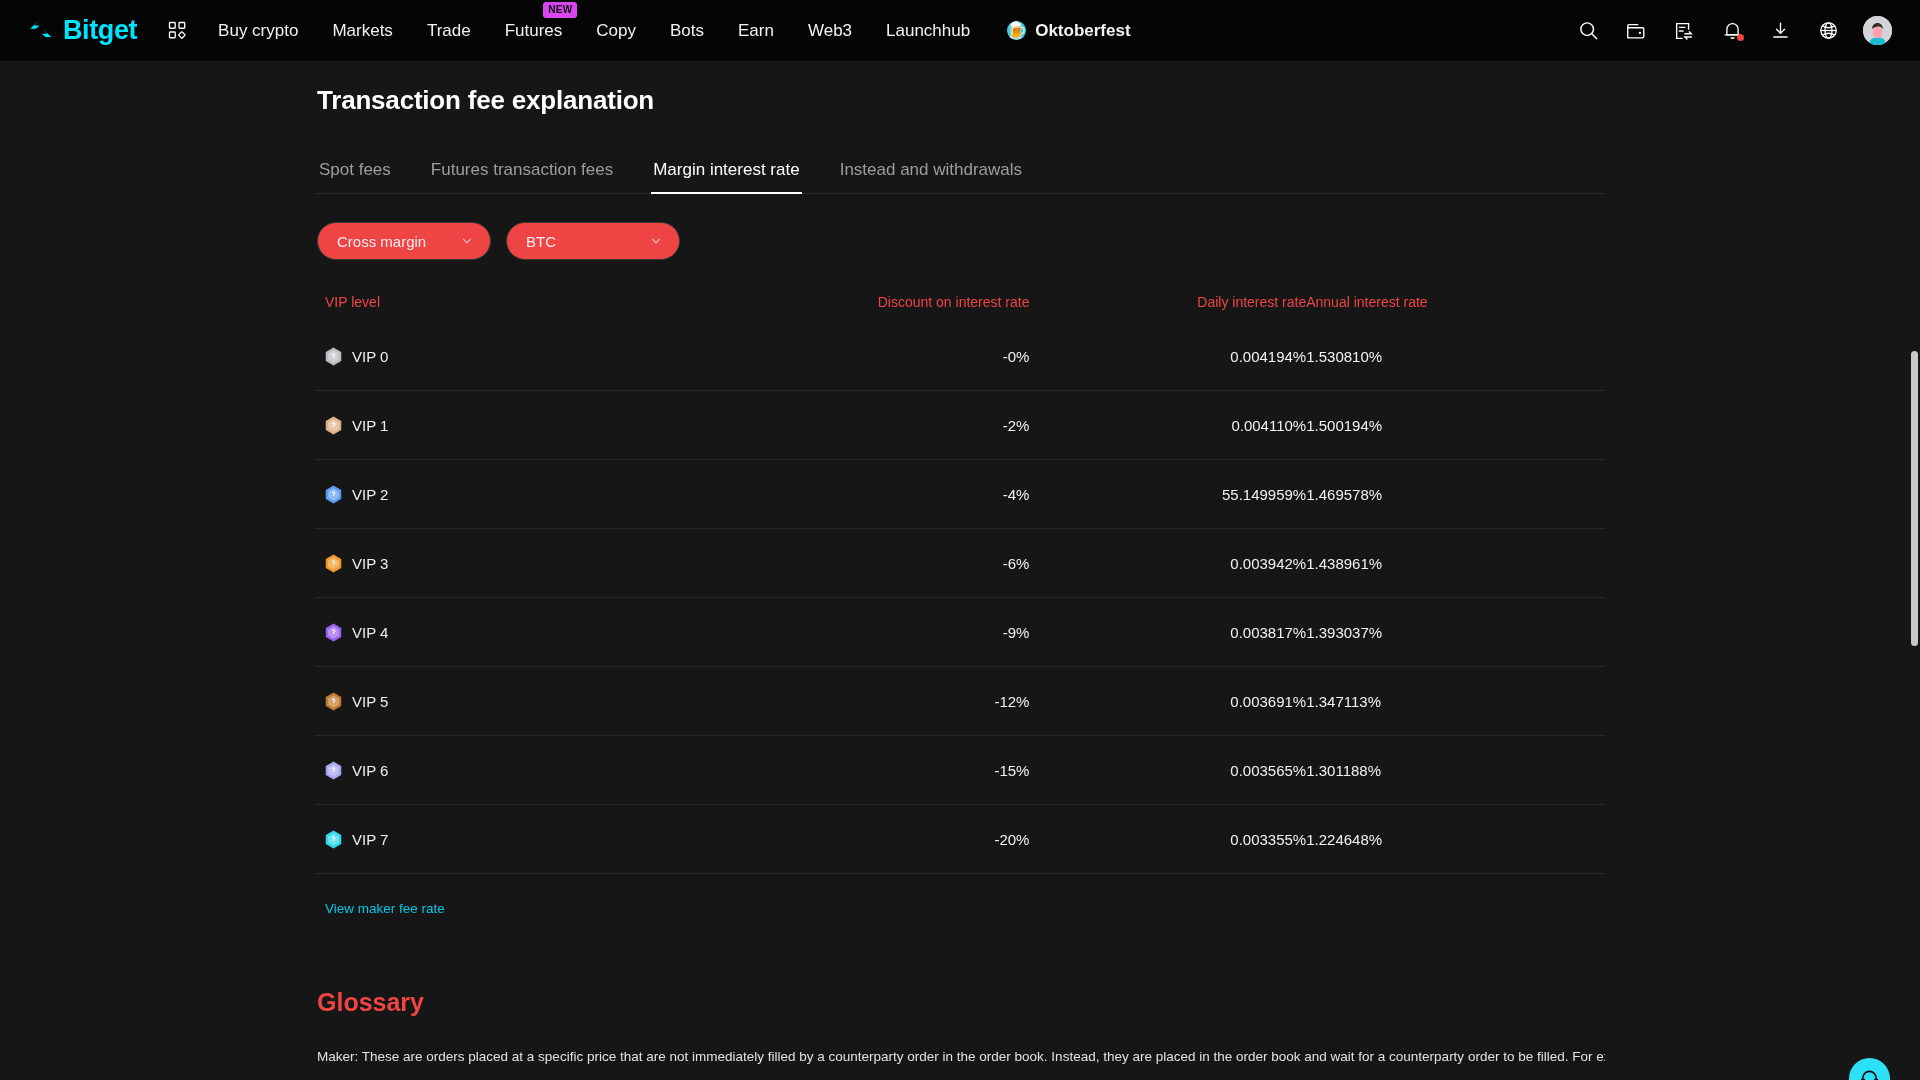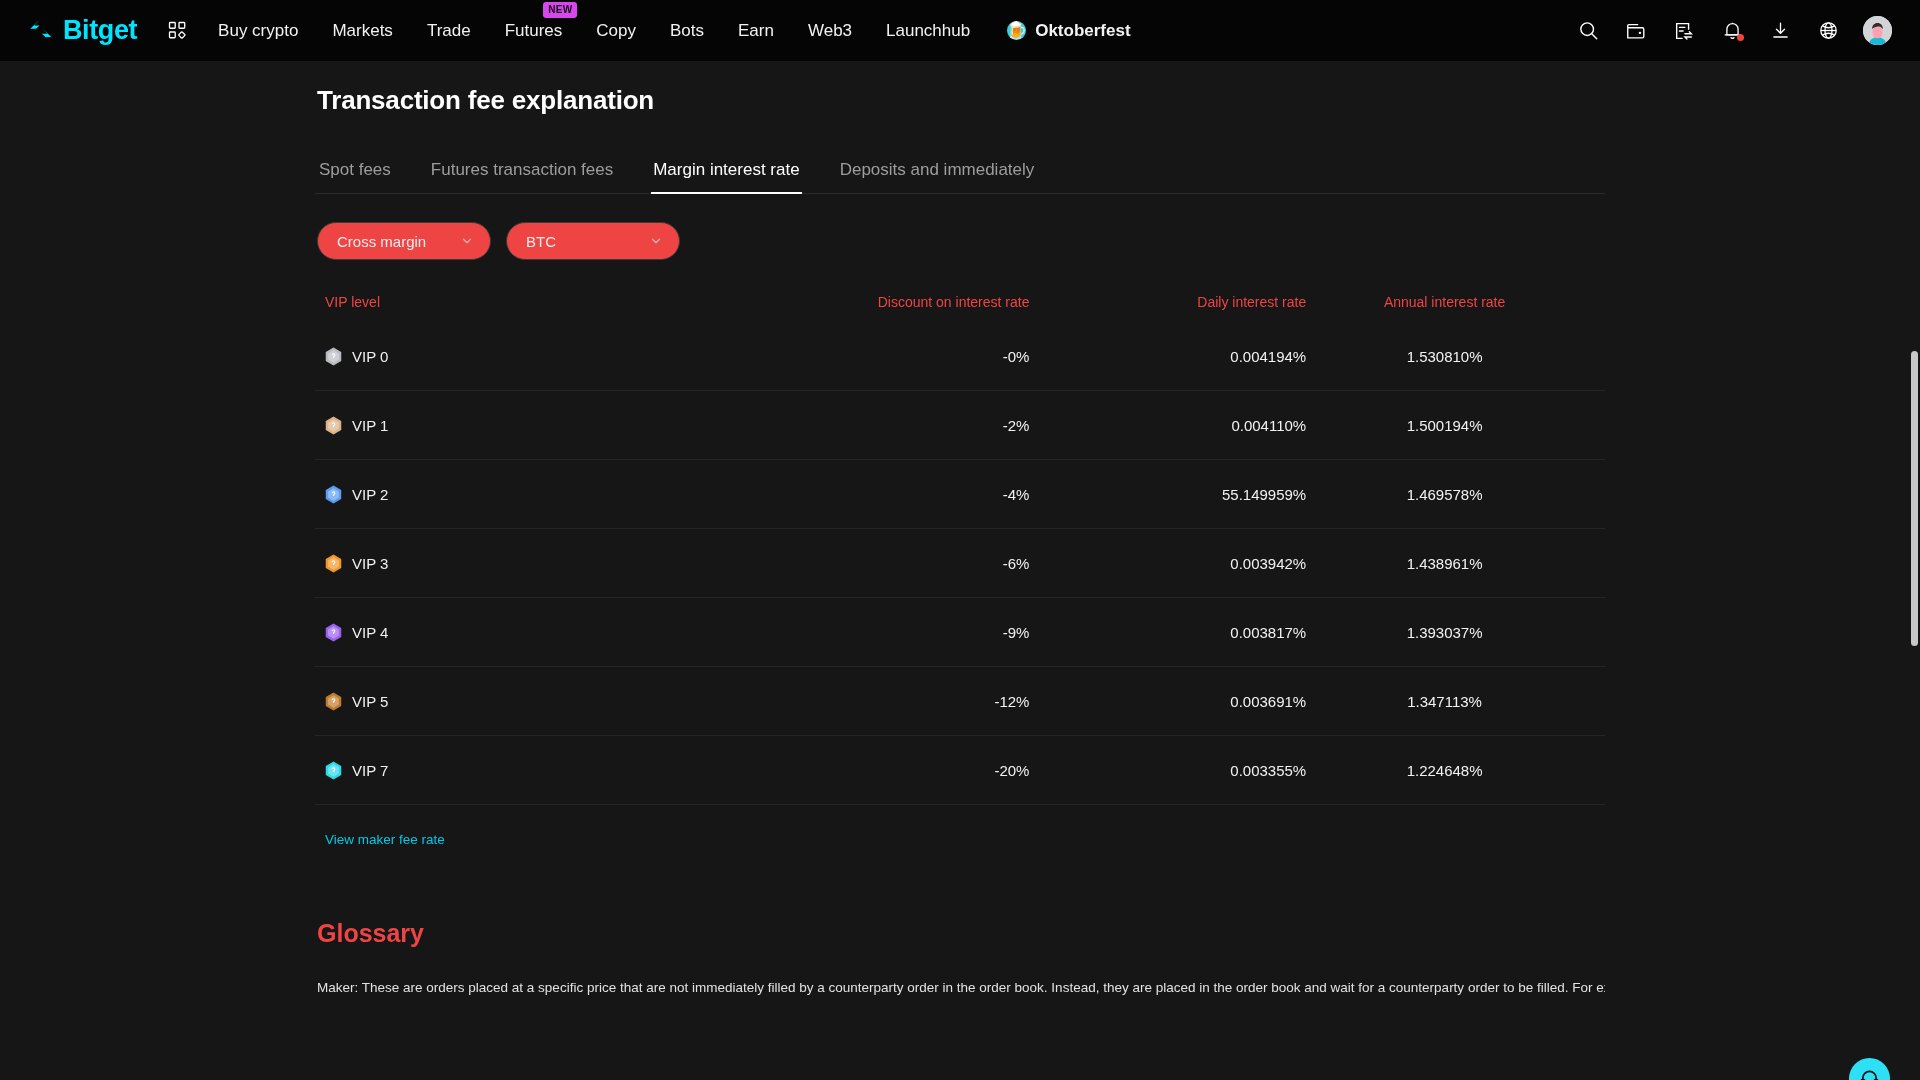--- a/index.html
+++ b/index.html
@@ -206,21 +206,21 @@
     border-bottom: none;
   }
   .thc {
     font-size: 14px;
     color: #ef4444;
     font-weight: normal;
   }
   .c-vip   { width: 32%; }
   .c-disc  { width: 24%; text-align: right; }
   .c-daily { width: 22%; text-align: right; }
-  .c-ann   { width: 22%; text-align: center; }
+  .c-ann   { width: 22%; text-align: left; }
 
   .vipcell {
     display: flex;
     align-items: center;
     gap: 10px;
     font-size: 15px;
     color: #f0f0f0;
   }
   .hexwrap { width: 17px; height: 19px; flex: none; display: block; }
   .tval {
@@ -405,21 +405,21 @@
 
 <div class="page">
   <div class="content">
 
     <h1 class="page-title">Transaction fee explanation</h1>
 
     <div class="tabs">
       <div class="tab">Spot fees</div>
       <div class="tab">Futures transaction fees</div>
       <div class="tab active">Margin interest rate</div>
-      <div class="tab">Deposits and immediately</div>
+      <div class="tab">Instead and withdrawals</div>
     </div>
 
     <div class="filters">
       <div class="select wide">
         <span>Cross margin</span>
         <svg class="chev" width="14" height="14" viewBox="0 0 16 16" fill="none" stroke="#d4d4d4" stroke-width="1.5" stroke-linecap="round" stroke-linejoin="round">
           <path d="M4 6 L8 10 L12 6"></path>
         </svg>
       </div>
       <div class="select wide">
@@ -525,20 +525,35 @@
               </div>
             </div>
             <div class="c-disc tval">-12%</div>
             <div class="c-daily tval">0.003691%</div>
             <div class="c-ann tval">1.347113%</div>
           </div>
           <div class="trow">
             <div class="c-vip">
               <div class="vipcell">
                 <svg class="hexwrap" viewBox="0 0 18 20">
+                  <polygon points="9,0.6 17.2,5.3 17.2,14.7 9,19.4 0.8,14.7 0.8,5.3" fill="#a8a6ef"></polygon>
+                  <polygon points="9,3.4 14.7,6.7 14.7,13.3 9,16.6 3.3,13.3 3.3,6.7" fill="#ffffff" opacity="0.30"></polygon>
+                  <path d="M9 6.6 a2 2 0 0 1 2 2 c0 1 -.8 1.4 -1.3 1.9 l-.1 1.1 h-1.2 l-.1 -1.5 c.5 -.5 1.3 -.9 1.3 -1.5 a.7 .7 0 0 0 -1.4 0 h-1.2 a2 2 0 0 1 2 -2z" fill="#ffffff" opacity="0.85"></path>
+                </svg>
+                <span>VIP 6</span>
+              </div>
+            </div>
+            <div class="c-disc tval">-15%</div>
+            <div class="c-daily tval">0.003565%</div>
+            <div class="c-ann tval">1.301188%</div>
+          </div>
+          <div class="trow">
+            <div class="c-vip">
+              <div class="vipcell">
+                <svg class="hexwrap" viewBox="0 0 18 20">
                   <polygon points="9,0.6 17.2,5.3 17.2,14.7 9,19.4 0.8,14.7 0.8,5.3" fill="#2ed9e8"></polygon>
                   <polygon points="9,3.4 14.7,6.7 14.7,13.3 9,16.6 3.3,13.3 3.3,6.7" fill="#ffffff" opacity="0.30"></polygon>
                   <path d="M9 6.6 a2 2 0 0 1 2 2 c0 1 -.8 1.4 -1.3 1.9 l-.1 1.1 h-1.2 l-.1 -1.5 c.5 -.5 1.3 -.9 1.3 -1.5 a.7 .7 0 0 0 -1.4 0 h-1.2 a2 2 0 0 1 2 -2z" fill="#ffffff" opacity="0.85"></path>
                 </svg>
                 <span>VIP 7</span>
               </div>
             </div>
             <div class="c-disc tval">-20%</div>
             <div class="c-daily tval">0.003355%</div>
             <div class="c-ann tval">1.224648%</div>

